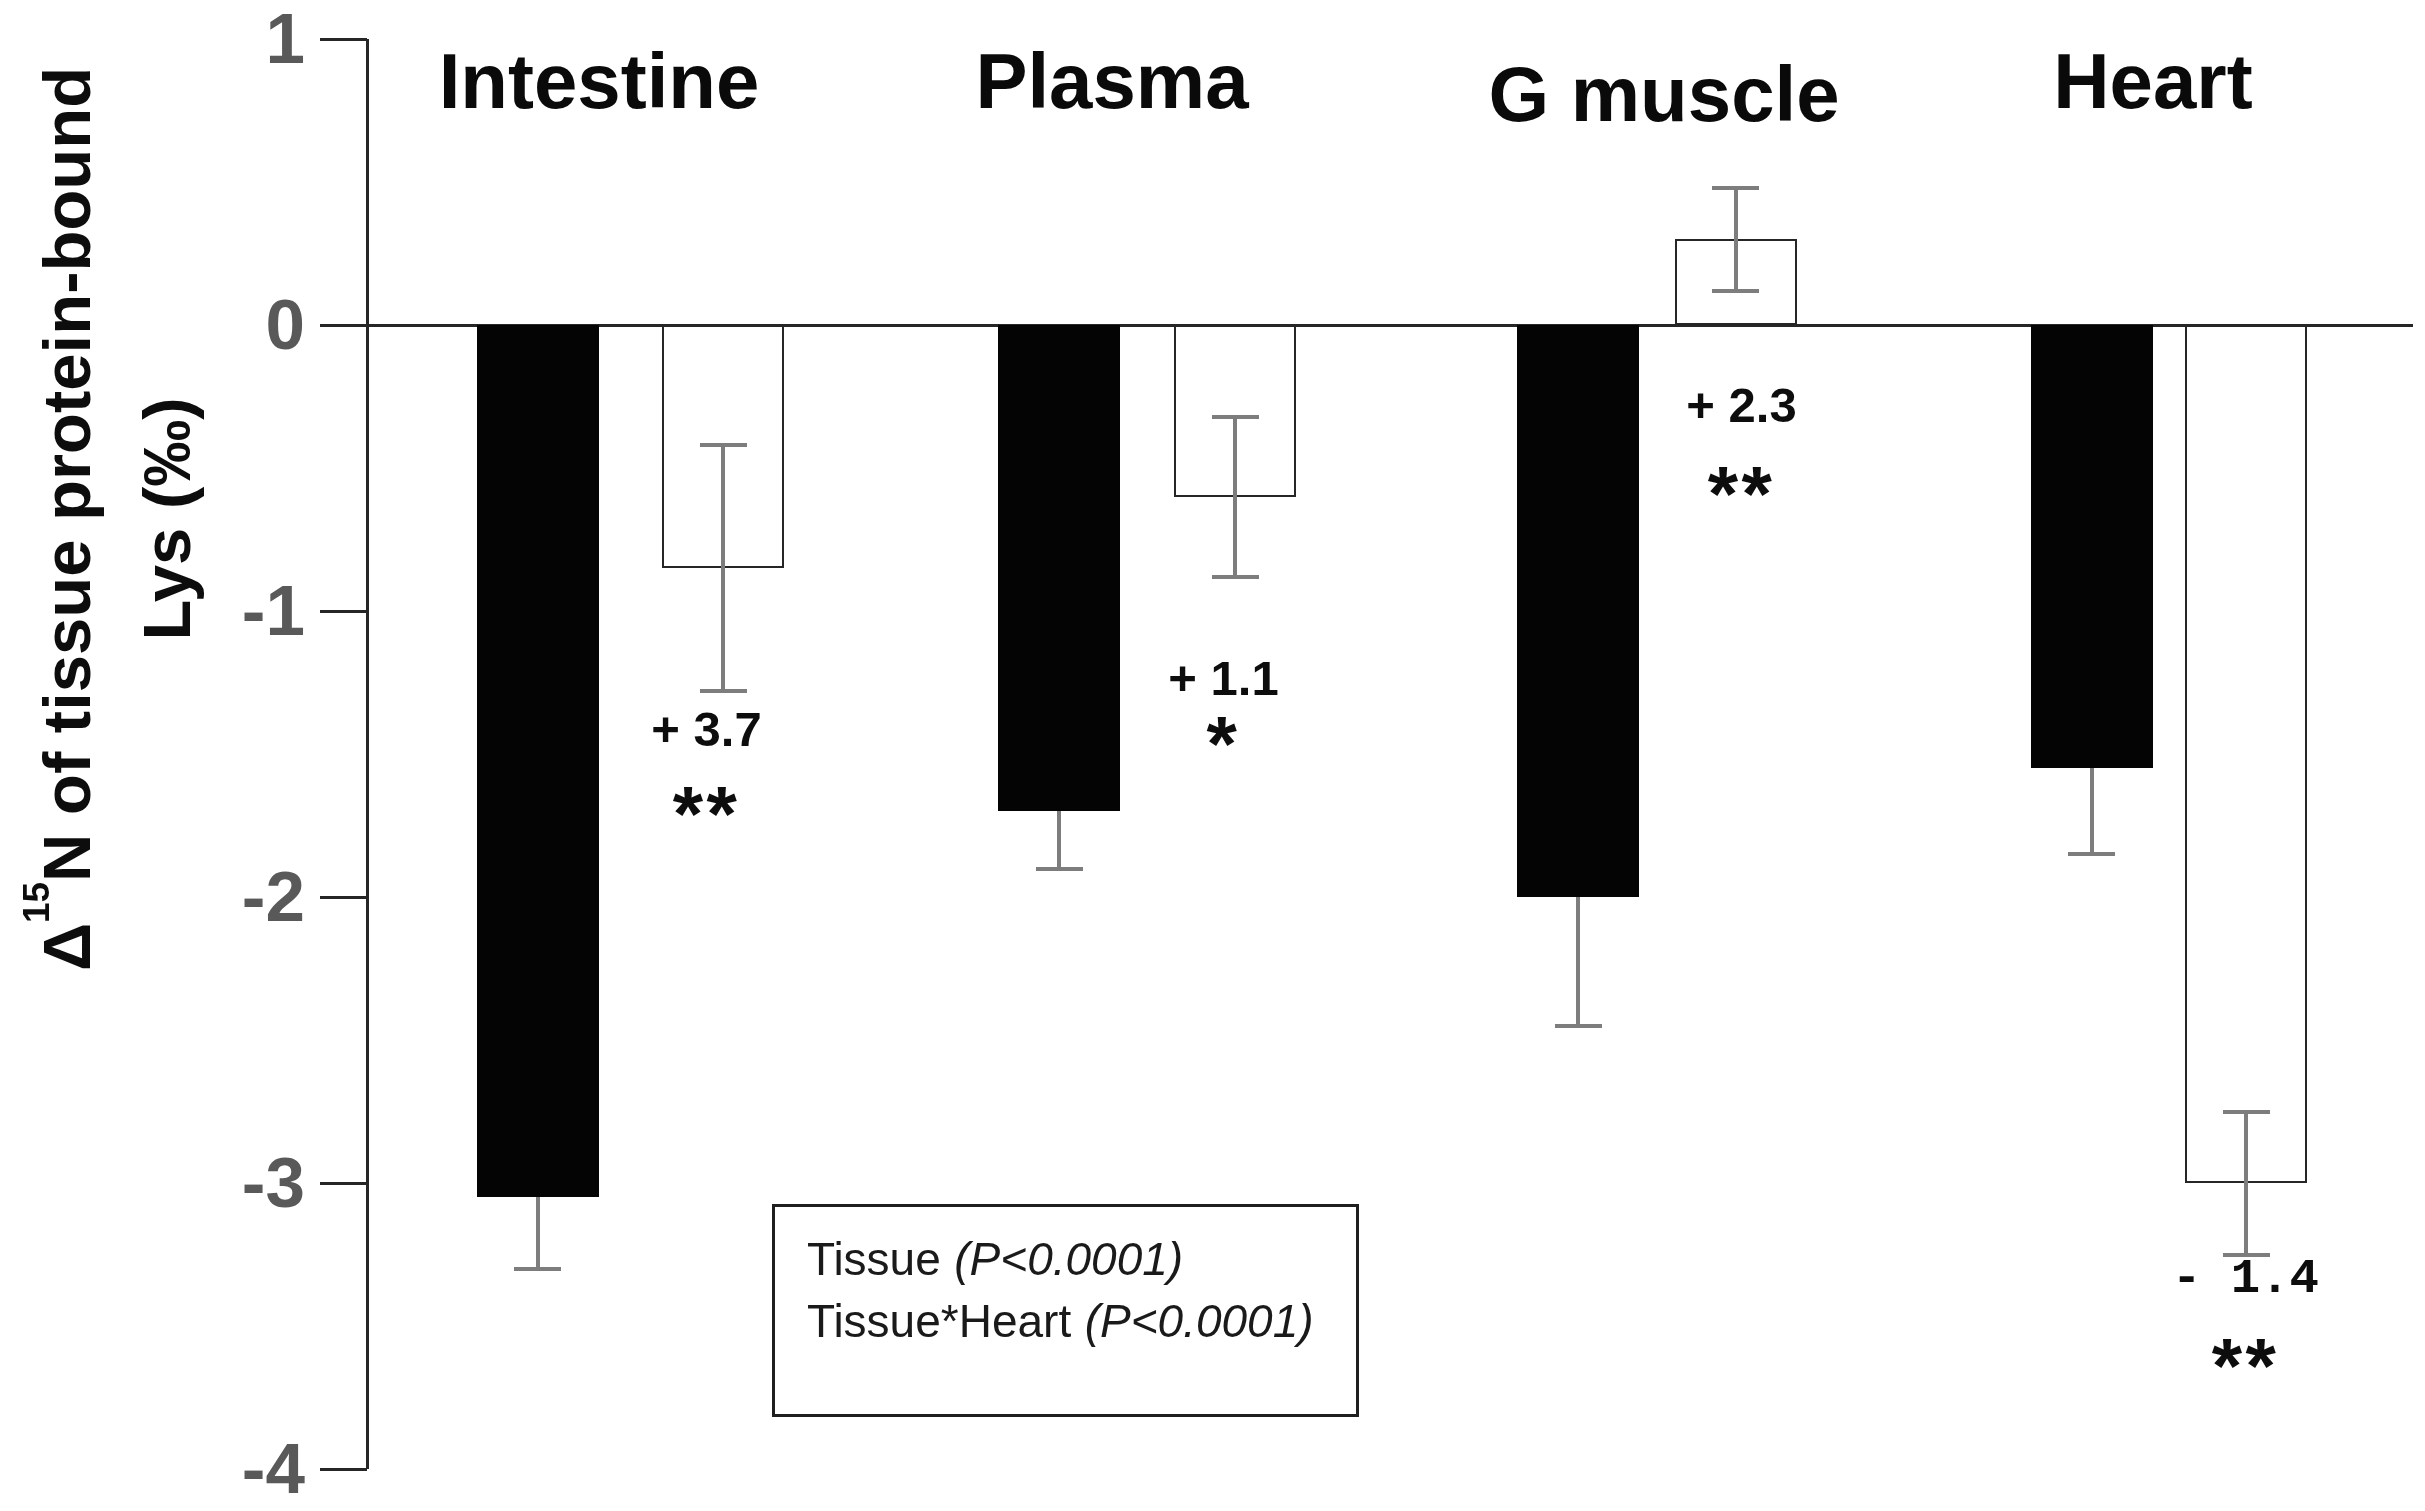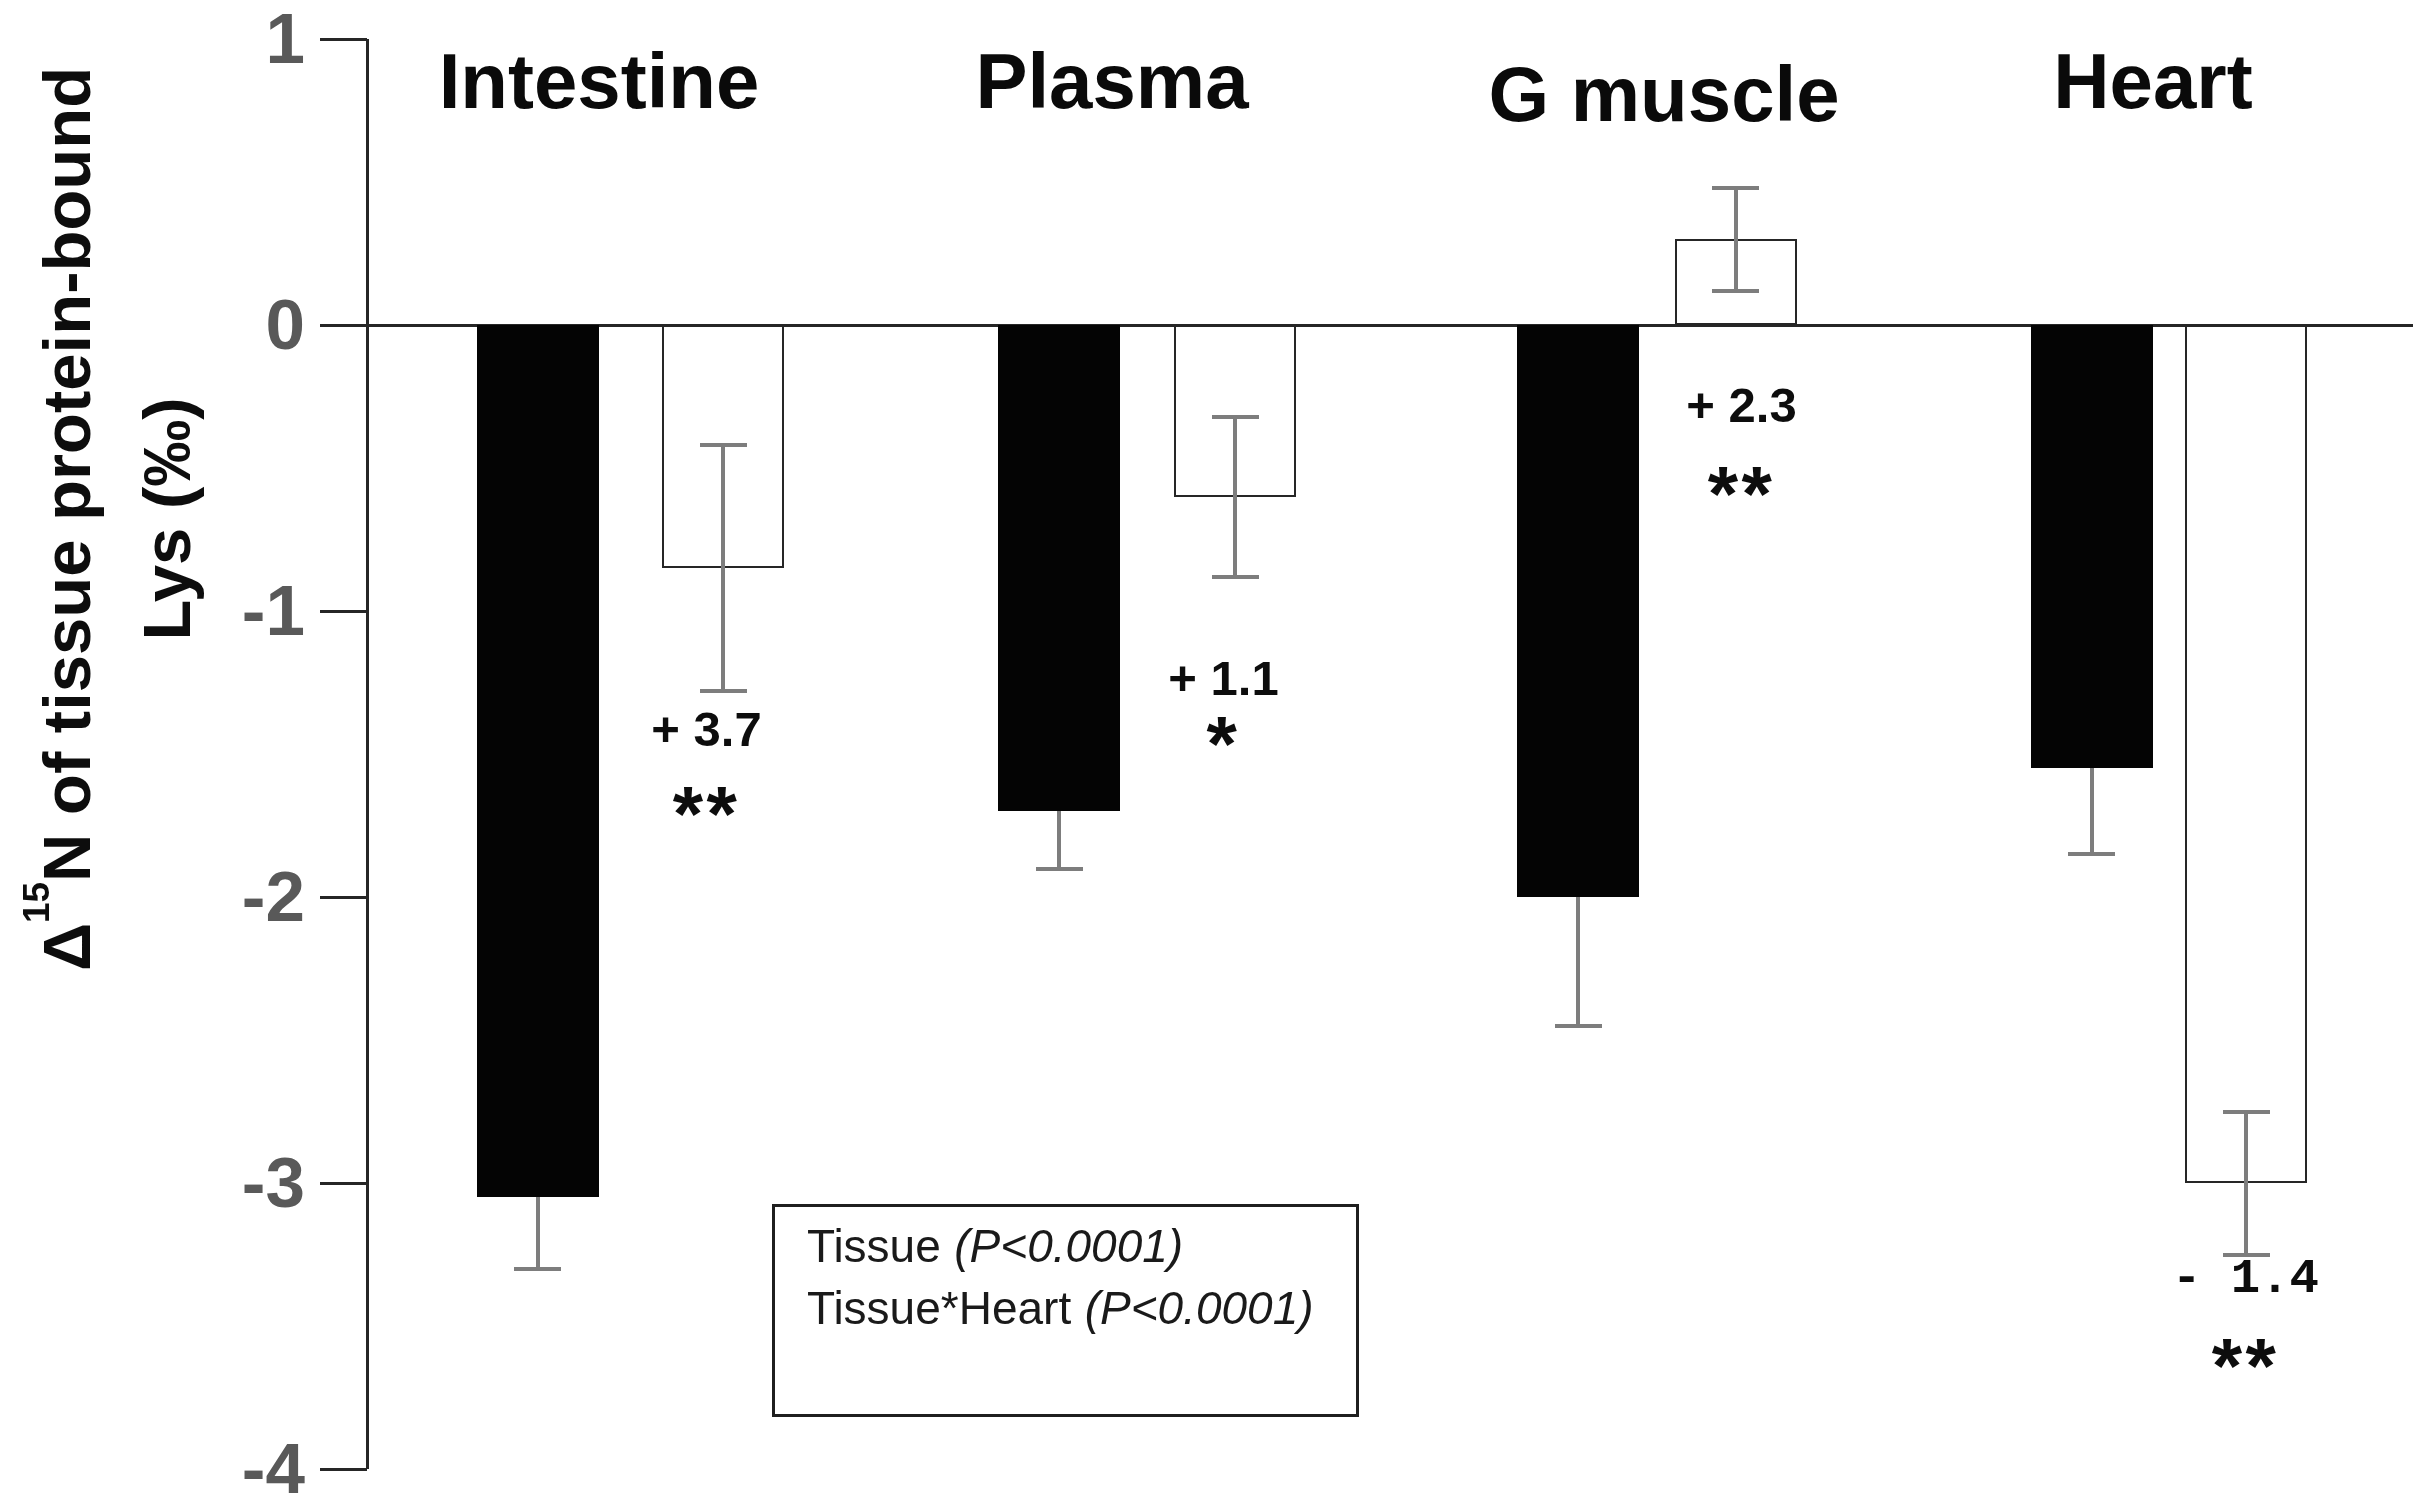--- a/index.html
+++ b/index.html
@@ -9,21 +9,21 @@
   #plot { position:absolute; left:0; top:0; width:100%; height:100%; }
   #plot div { position:absolute; }
 
   .ylabel-wrap { position:absolute; left:-443px; top:418px; width:1097px; height:202px;
                  transform:rotate(-90deg); text-align:center; font-weight:bold;
                  font-size:67px; color:#0d0d0d; }
   .yl-line { line-height:100px; white-space:nowrap; }
   .yl-line sup { font-size:55%; position:relative; top:-0.5em; }
 
   .stats-box { position:absolute; left:772px; top:1204px; width:587px; height:213px;
-               border:3.4px solid #1f1f1f; background:#fff; padding:8px 0 0 32px;
+               border:3.4px solid #1f1f1f; background:#fff; padding:21px 0 0 32px;
                font-size:46px; color:#1a1a1a; }
   .stat-line { line-height:62px; white-space:nowrap; }
   .stat-line i { margin-left:13.5px; font-style:italic; }
 
   .cat-title { text-align:center; font-weight:bold; font-size:78px; color:#0a0a0a; }
   .tick-label { text-align:right; font-weight:bold; font-size:71px; }
   .ann-val { text-align:center; font-weight:bold; font-size:49px; color:#0d0d0d; }
   .ann-sig { text-align:center; font-weight:bold; font-size:78px; color:#0d0d0d; letter-spacing:3.4px; }
 </style>
 </head>

